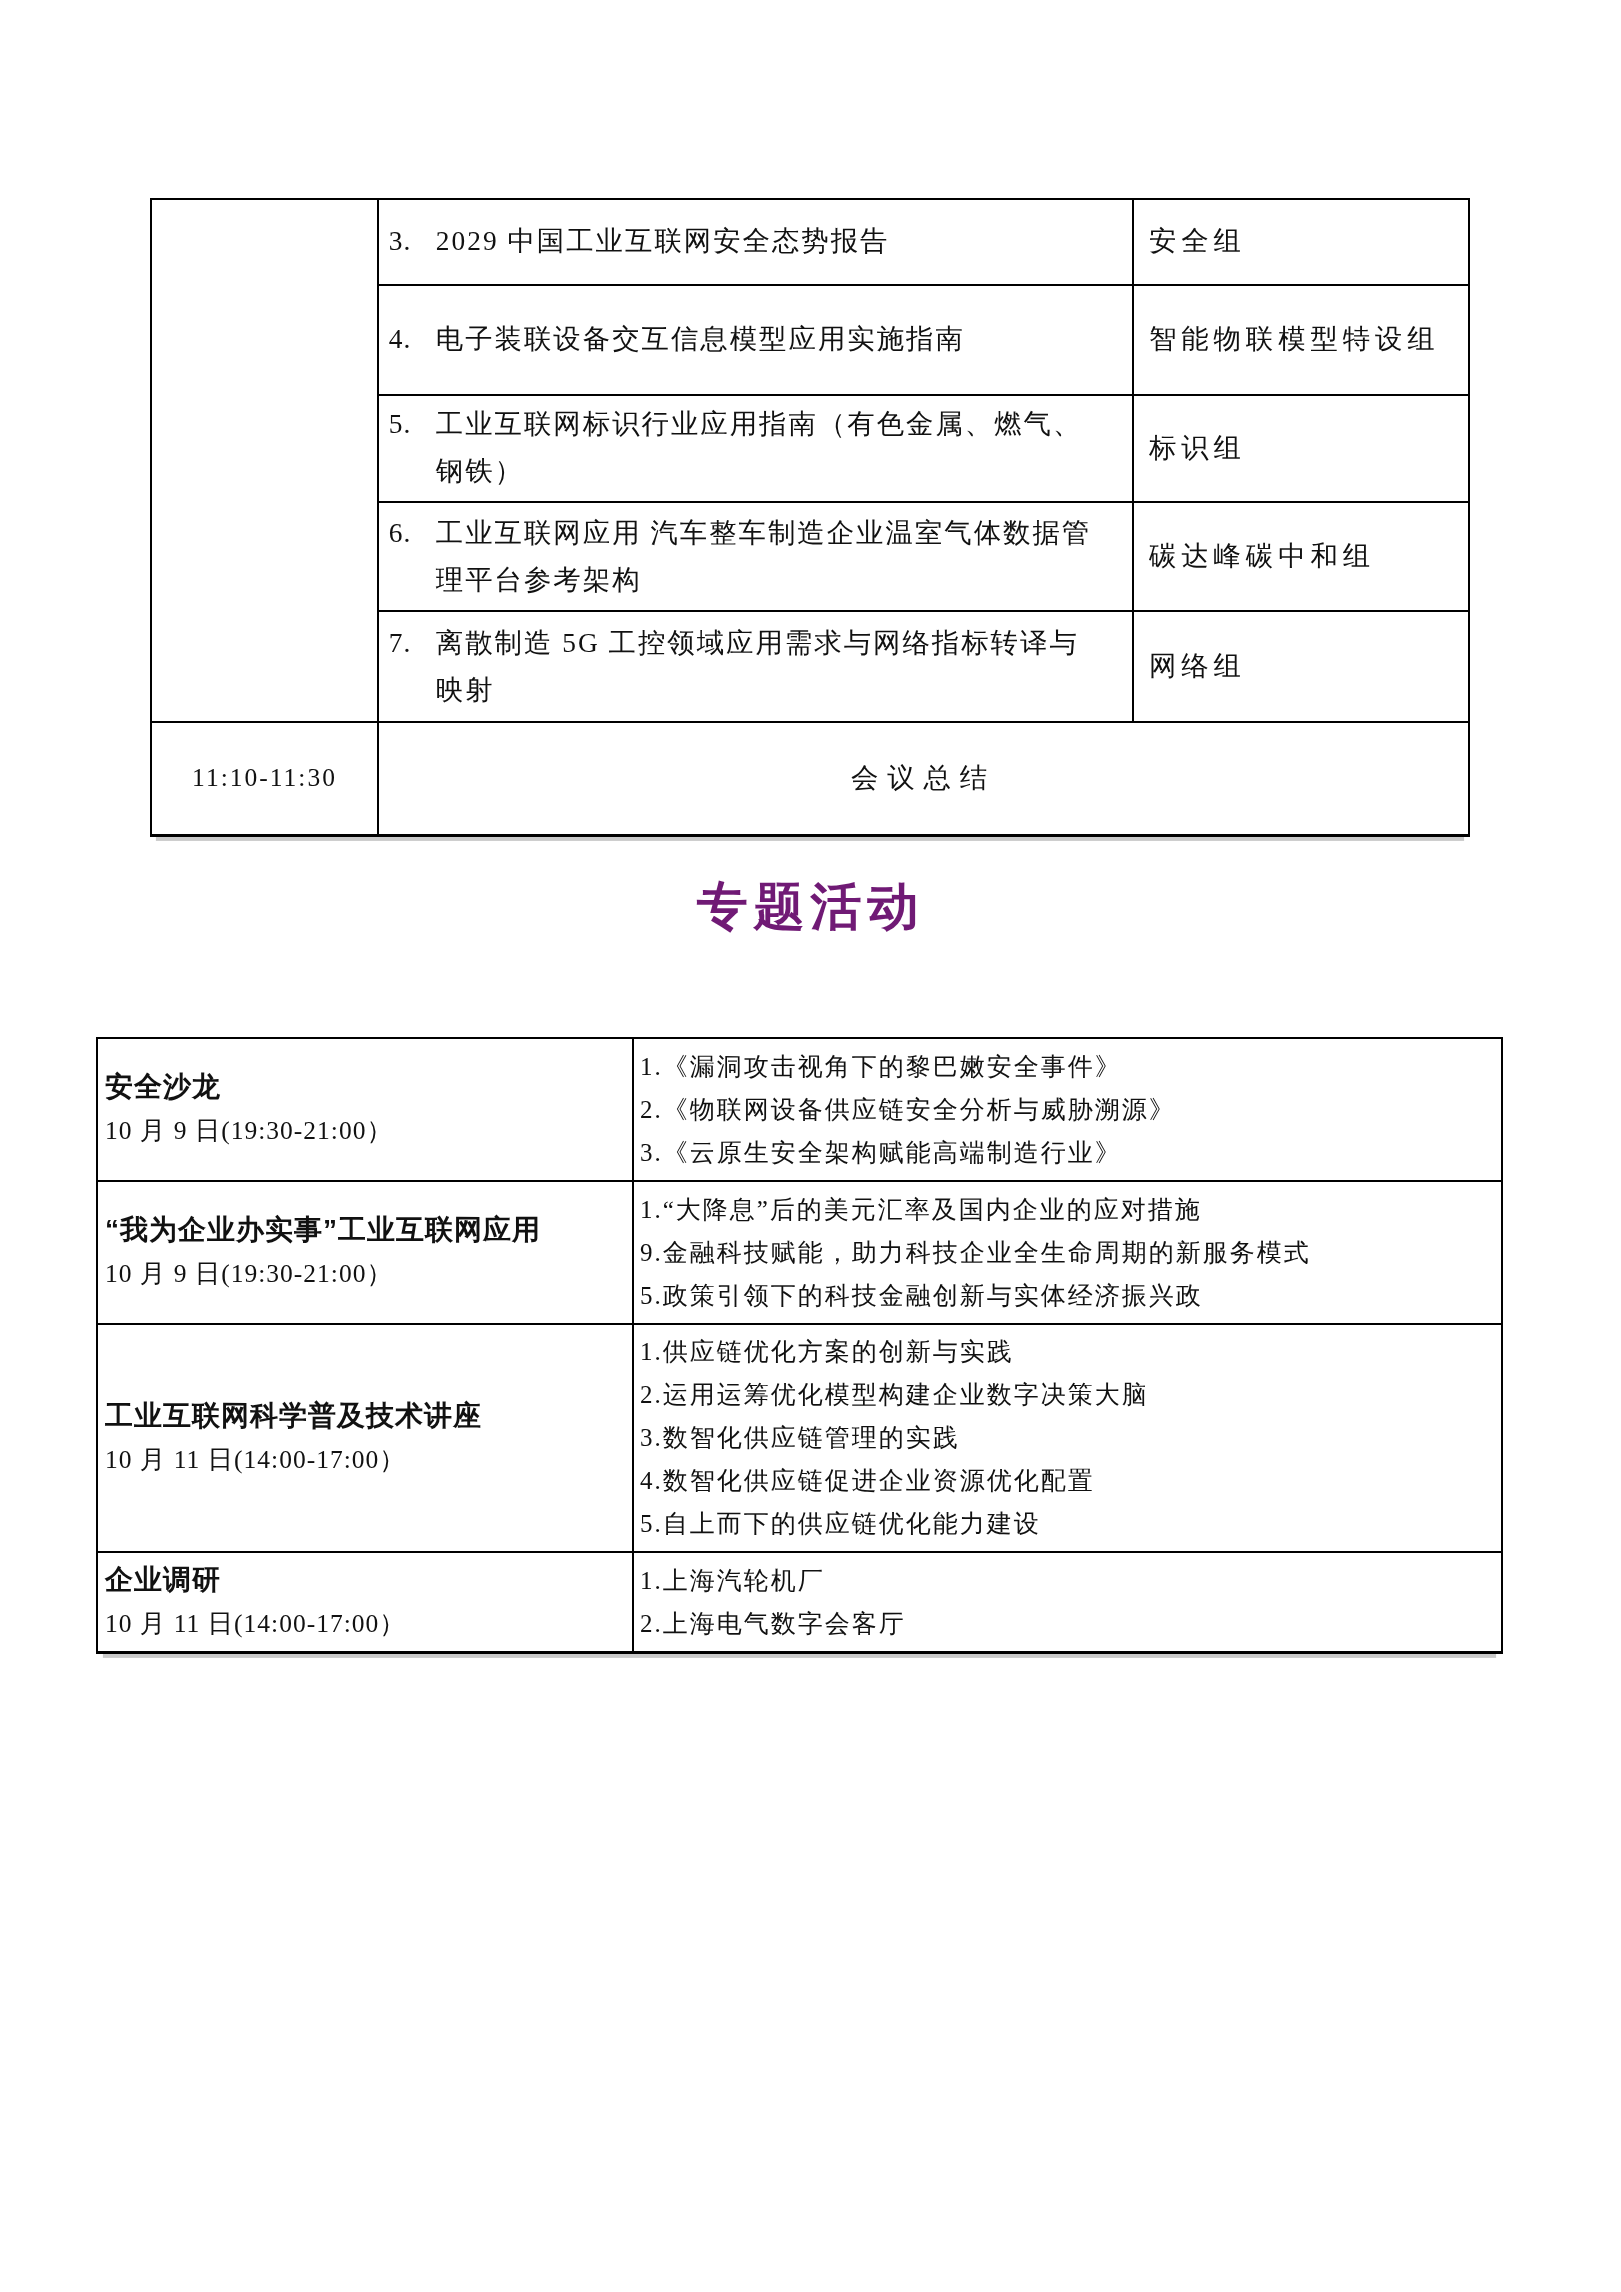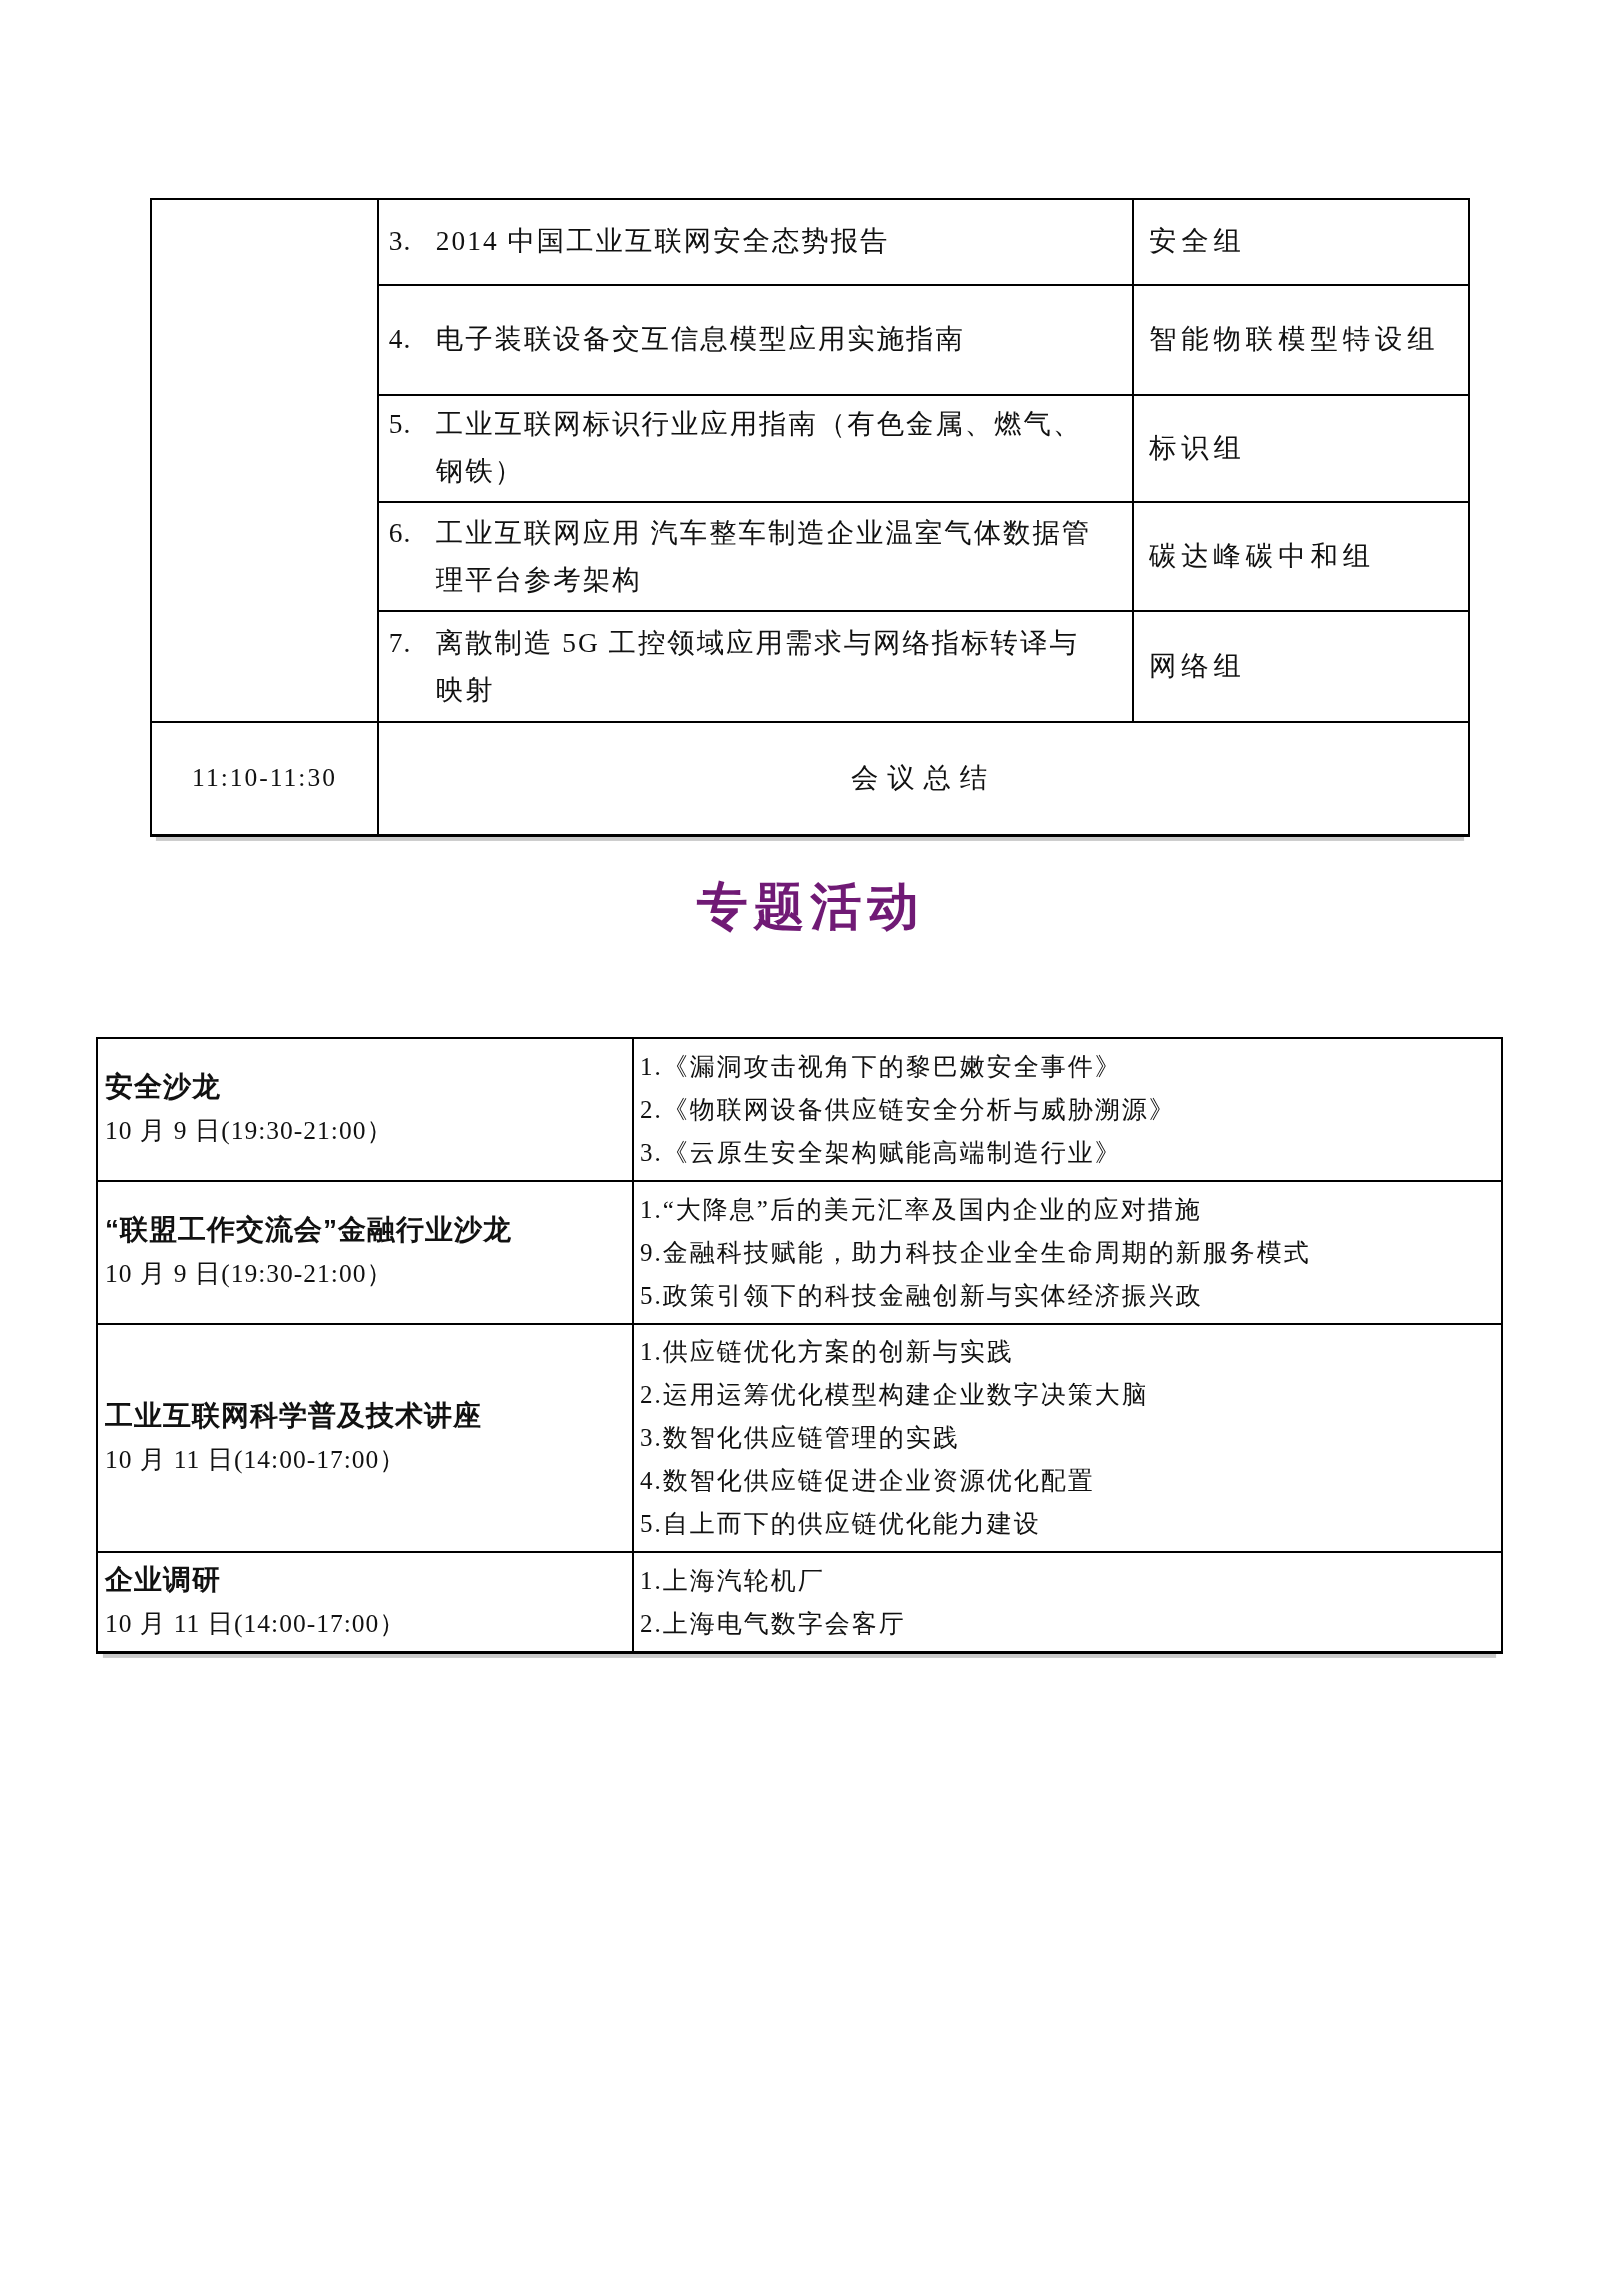--- a/index.html
+++ b/index.html
@@ -144,21 +144,21 @@
       <col style="width:227px">
       <col style="width:755px">
       <col style="width:336px">
     </colgroup>
     <tbody>
       <tr>
         <td class="time-cell" rowspan="5"></td>
         <td class="item-cell h78">
           <div class="item">
             <span class="num">3.</span>
-            <span class="txt">2014 中国工业互联网安全态势报告</span>
+            <span class="txt">2029 中国工业互联网安全态势报告</span>
           </div>
         </td>
         <td class="group-cell">安全组</td>
       </tr>
       <tr>
         <td class="item-cell h102">
           <div class="item">
             <span class="num">4.</span>
             <span class="txt">电子装联设备交互信息模型应用实施指南</span>
           </div>
@@ -213,21 +213,21 @@
           <div class="event-date">10 月 9 日(19:30-21:00）</div>
         </td>
         <td class="event-right">
           <div class="event-item">1.《漏洞攻击视角下的黎巴嫩安全事件》</div>
           <div class="event-item">2.《物联网设备供应链安全分析与威胁溯源》</div>
           <div class="event-item">3.《云原生安全架构赋能高端制造行业》</div>
         </td>
       </tr>
       <tr>
         <td class="event-left h136">
-          <div class="event-title">“联盟工作交流会”金融行业沙龙</div>
+          <div class="event-title">“我为企业办实事”工业互联网应用</div>
           <div class="event-date">10 月 9 日(19:30-21:00）</div>
         </td>
         <td class="event-right">
           <div class="event-item">1.“大降息”后的美元汇率及国内企业的应对措施</div>
           <div class="event-item">9.金融科技赋能，助力科技企业全生命周期的新服务模式</div>
           <div class="event-item">5.政策引领下的科技金融创新与实体经济振兴政</div>
         </td>
       </tr>
       <tr>
         <td class="event-left h223">

